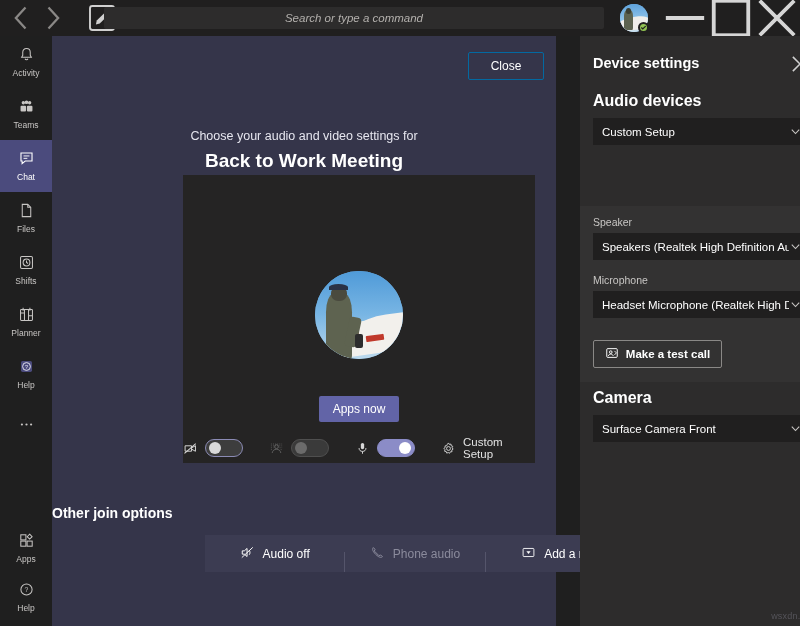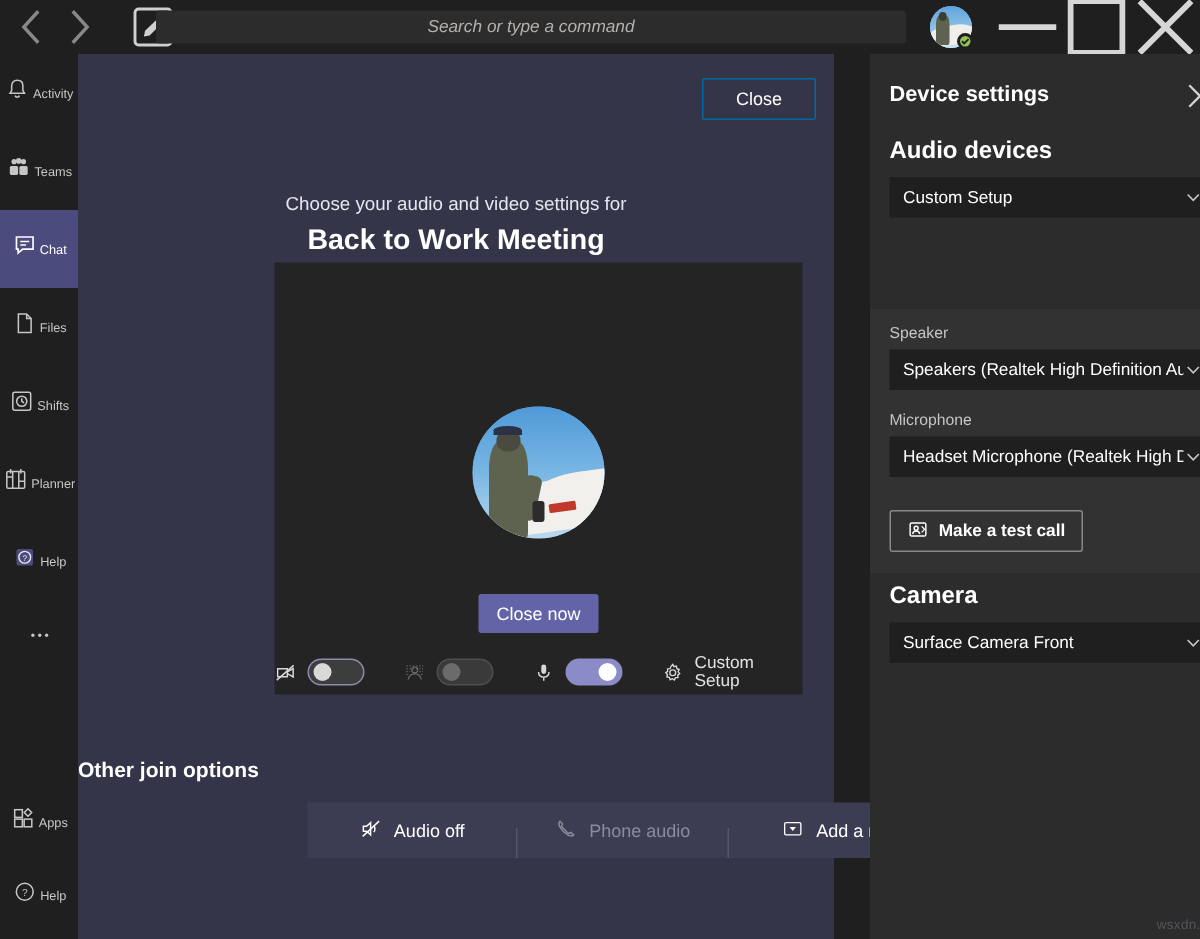--- a/index.html
+++ b/index.html
@@ -62,21 +62,21 @@
     width: 46px; height: 36px; display: flex; align-items: center; justify-content: center;
     color: #d6d6d6; cursor: pointer;
   }
 
   
   .rail {
     position: absolute; left: 0; top: 36px; width: 52px; height: 590px;
     background: #1f1f1f; display: flex; flex-direction: column; align-items: center;
   }
   .rail-item {
-    width: 52px; height: 52px; display: flex; flex-direction: row;
+    width: 52px; height: 52px; display: flex; flex-direction: column;
     align-items: center; justify-content: center; gap: 2px; cursor: pointer;
     color: #c8c6c4; position: relative;
   }
   .rail-item.active { background: #4b4b7d; color: #fff; }
   .rail-item .lbl { font-size: 8.5px; line-height: 9px; }
   .rail-item svg { width: 17px; height: 17px; }
   .rail-spacer { flex: 1; }
   .rail-bottom { padding-bottom: 6px; }
 
   
@@ -418,21 +418,21 @@
         <div class="tail"></div>
         <div class="logo2"></div>
         <div class="logo1"></div>
         <div class="body"></div>
         <div class="head"></div>
         <div class="cap"></div>
         <div class="arm"></div>
         <div class="phone"></div>
       </div>
 
-      <button class="join-btn">Close now</button>
+      <button class="join-btn">Apps now</button>
 
       <div class="controls">
         <div class="ctrl-group">
           <span class="ctrl-icon">
             <svg viewBox="0 0 20 20" fill="none" stroke="currentColor" stroke-width="1.3">
               <path d="M2.8 6.4 H11.4 V13.6 H2.8 Z"></path>
                 <path d="M11.4 9.2 L16.6 6.3 V13.7 L11.4 10.8"></path>
               <path d="M2 16.5 L17 3.5" stroke-width="1.4"></path>
             </svg>
           </span>

